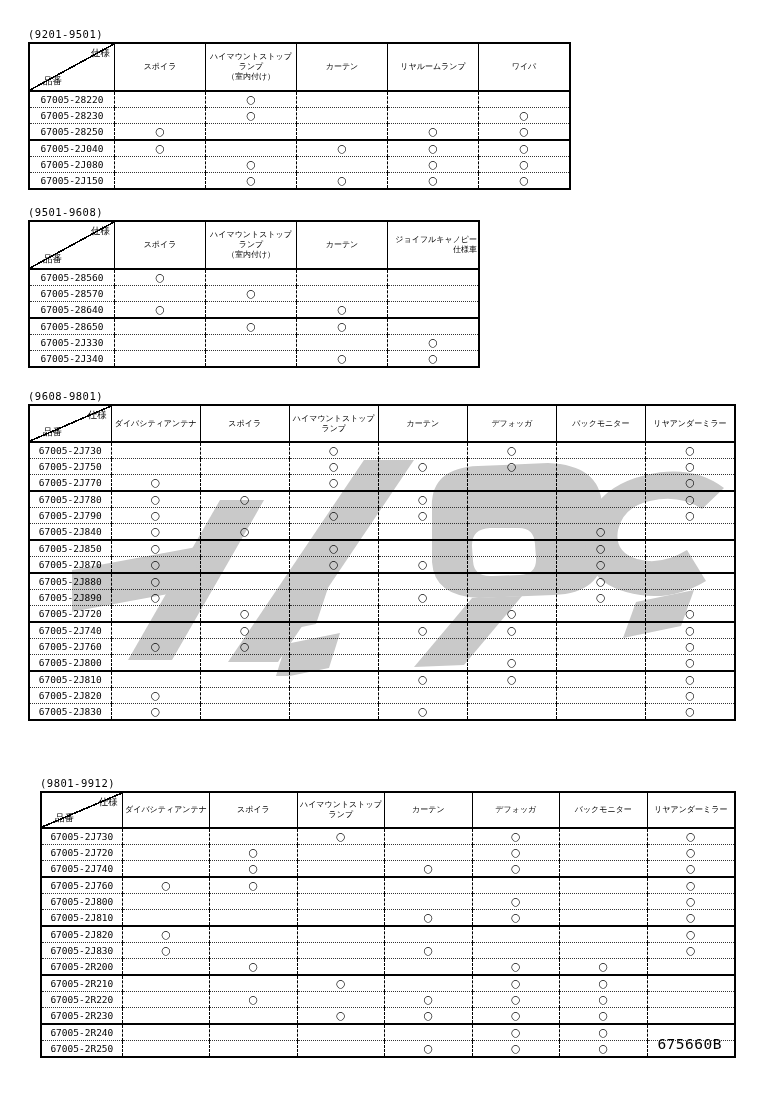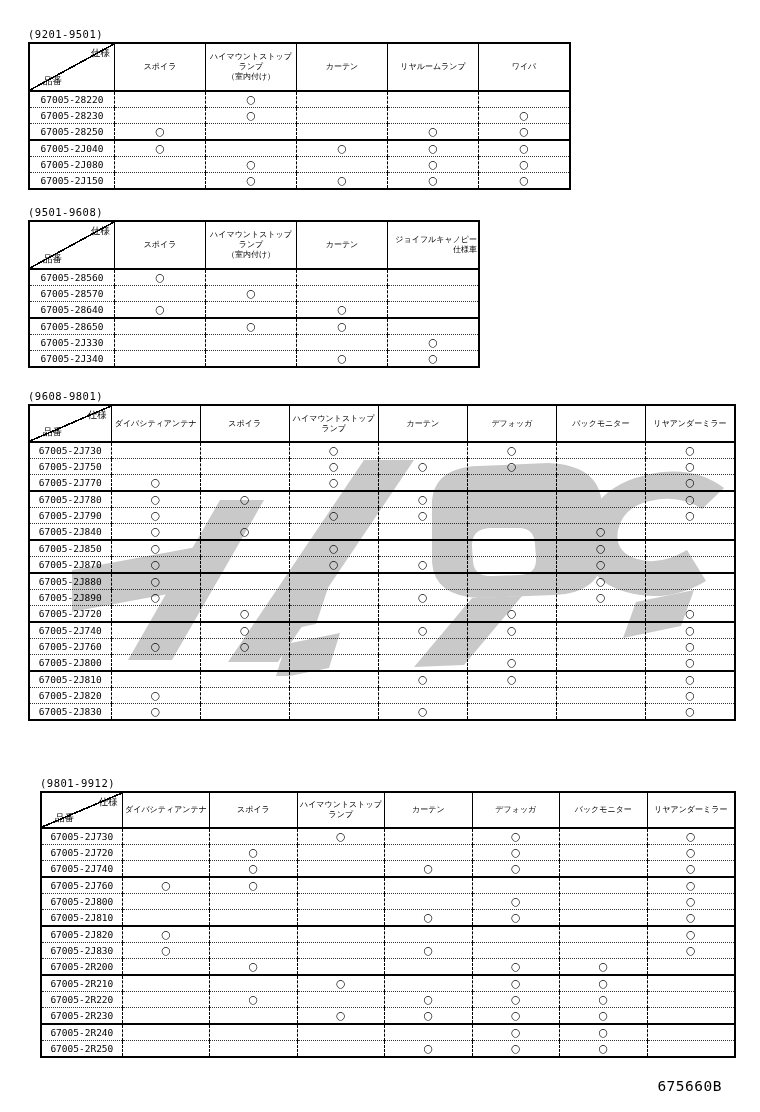--- a/index.html
+++ b/index.html
@@ -46,21 +46,21 @@
   th.corner{
     position:relative;
     background-image:linear-gradient(to bottom right,
       transparent calc(50% - 0.8px), #000 calc(50% - 0.8px),
       #000 calc(50% + 0.8px), transparent calc(50% + 0.8px));
     margin-left:12px;
   }
   th.corner .spec{position:absolute;top:3px;right:4px;font-size:9.5px;}
   th.corner .hinban{position:absolute;bottom:3px;left:13px;font-size:9.5px;}
   .doc-code{
-    position:absolute;right:14px;top:1078px;
+    position:absolute;right:14px;top:1036px;
     font-size:14.5px;letter-spacing:.5px;
     font-family:"DejaVu Sans Mono",monospace;
   }
 </style>
 </head>
 <body>
 
 <div class="page">
 
   <svg class="watermark" viewBox="0 0 676 228" xmlns="http://www.w3.org/2000/svg" aria-hidden="true">

